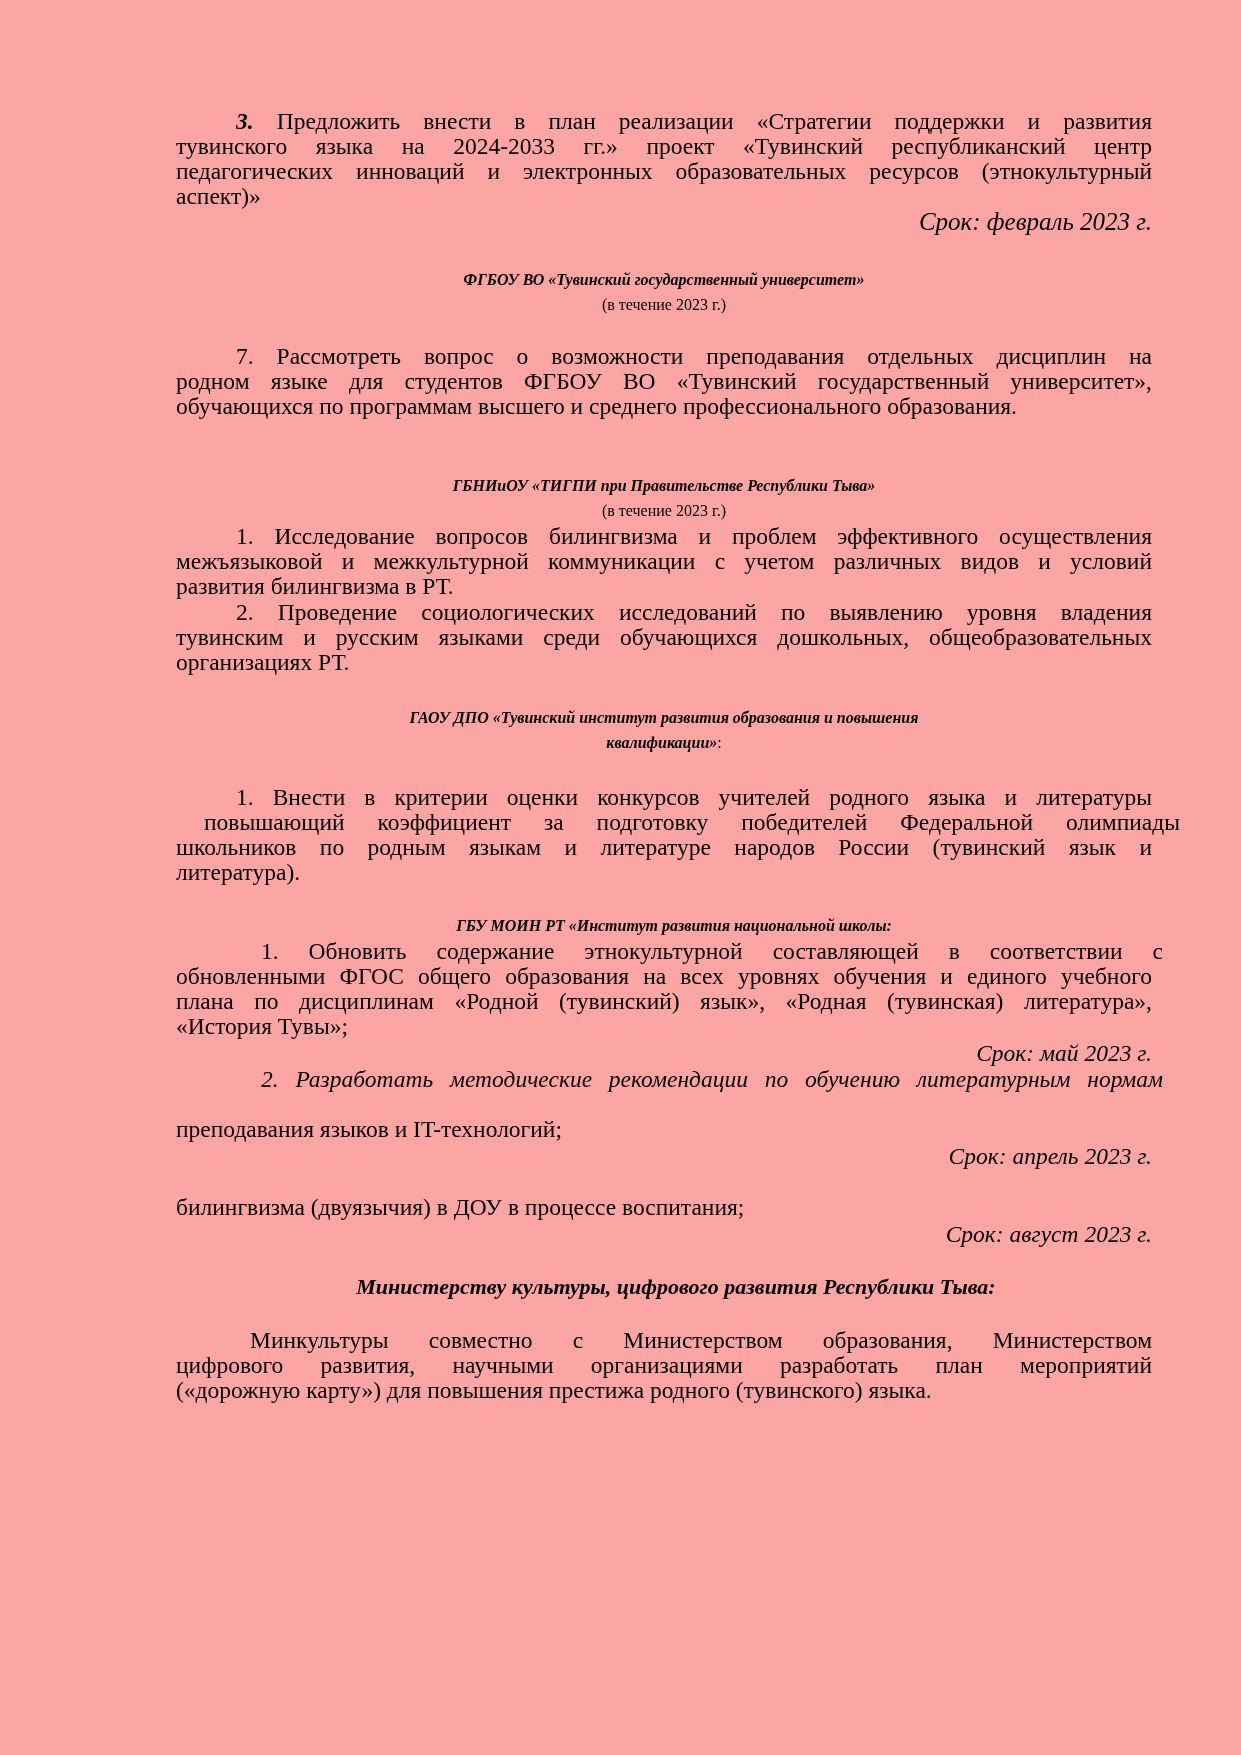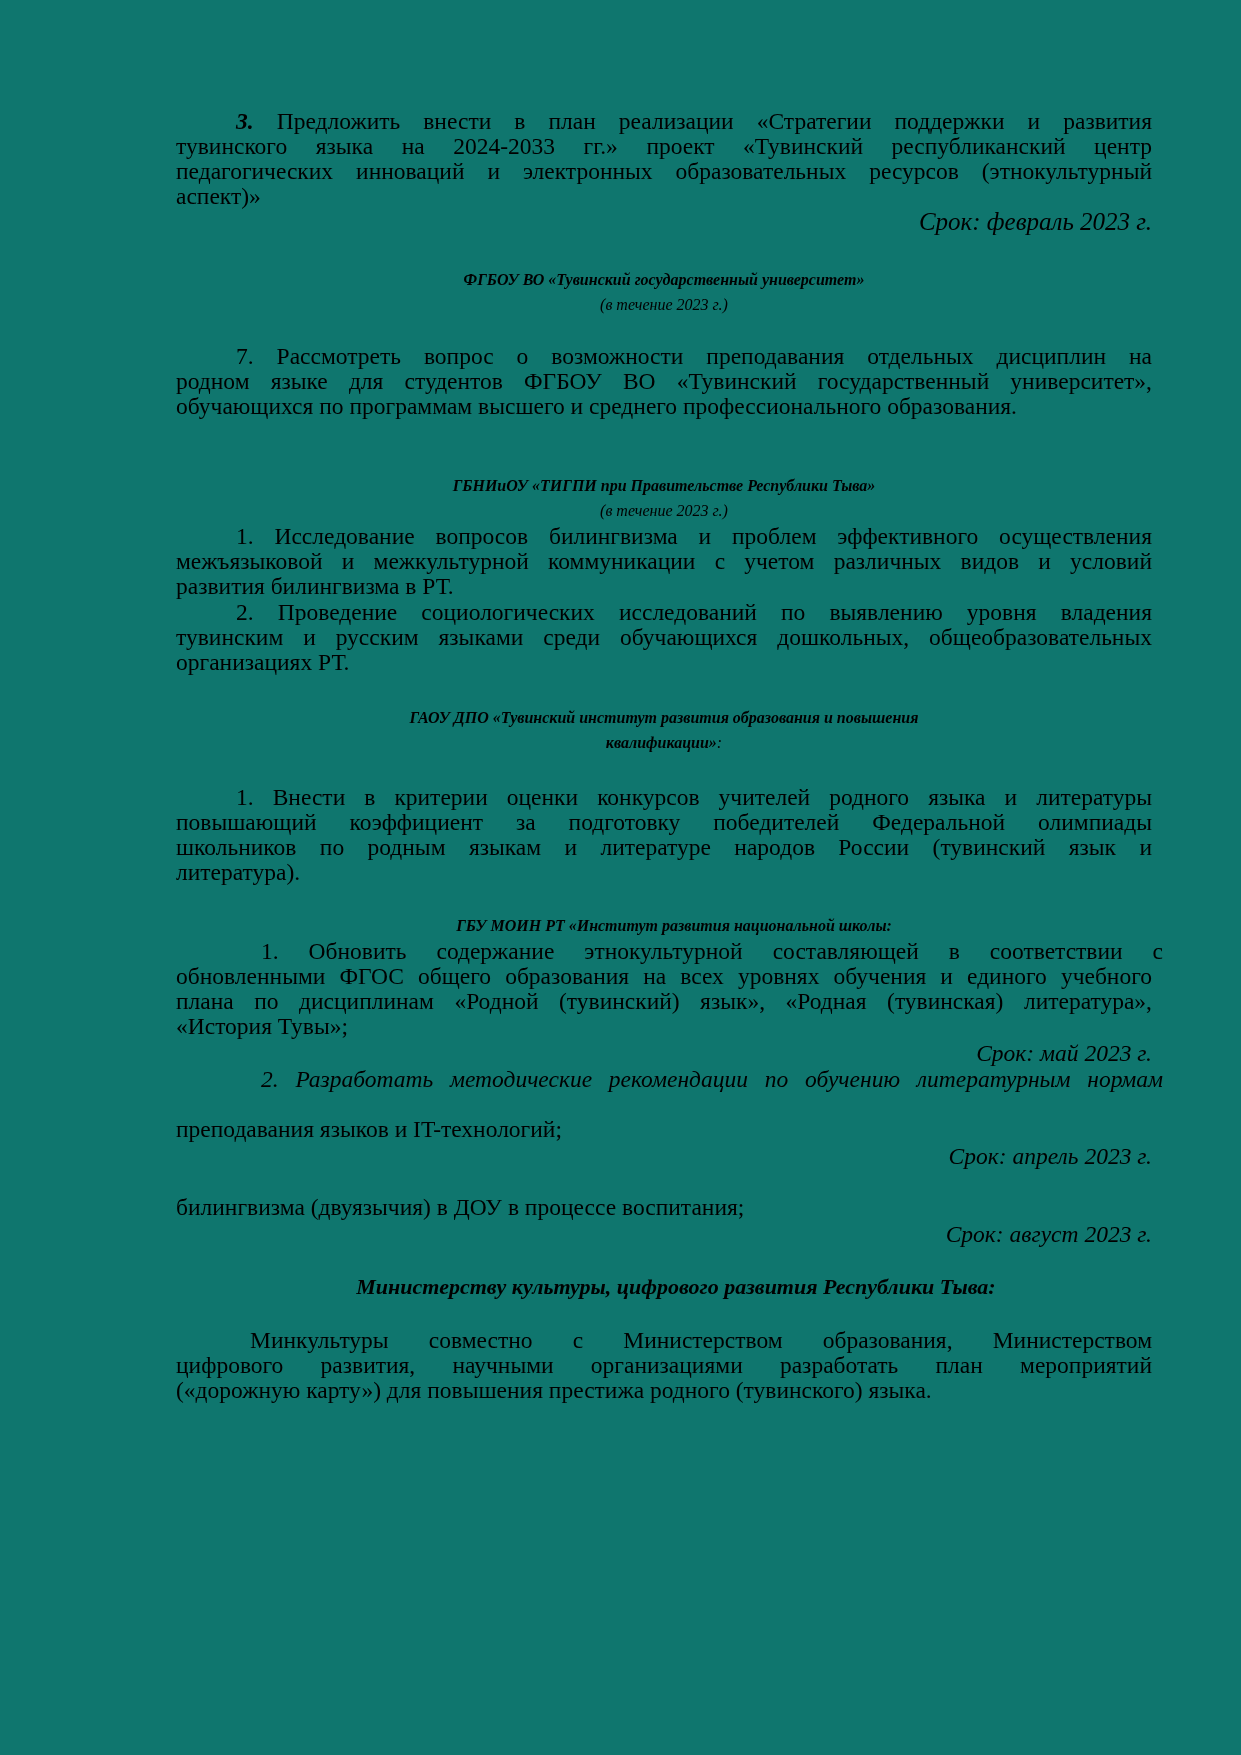--- a/index.html
+++ b/index.html
@@ -1,29 +1,29 @@
 <!DOCTYPE html>
 <html><head>
 <meta charset="utf-8">
 <style>
   html, body { margin: 0; padding: 0; background: #ffffff; }
   body { width: 1241px; height: 1755px; position: relative; overflow: hidden;
          font-family: "Liberation Serif", "DejaVu Serif", serif; color: #000; }
-  .page { position: absolute; left: 0; top: 0; width: 1241px; height: 1755px; background: #0f766e; }
+  .page { position: absolute; left: 0; top: 0; width: 1241px; height: 1755px; background: #fca5a5; }
   .ln { position: absolute; left: 176px; width: 976px; font-size: 23.5px; line-height: 28px;
         white-space: nowrap; text-align: justify; text-align-last: justify; }
   .ln.last { text-align-last: left; }
   .ln.indent { left: 236px; width: 916px; }
   .ln.indent2 { left: 250px; width: 902px; margin-left: 11px; }
   .ln.indent3 { left: 264px; width: 888px; }
   .ln.indent4 { left: 236px; width: 916px; }
   .right { position: absolute; right: 89px; font-style: italic; font-size: 23.5px; line-height: 28px; text-align: right; white-space: nowrap; }
   .center { position: absolute; left: 176px; width: 976px; text-align: center; font-size: 16px; line-height: 28px; white-space: nowrap; }
   .bi { font-weight: bold; font-style: italic; }
-  .it { font-style: italic; }
+  .it { }
   .h-big { font-size: 22px; }
 </style>
 </head>
 <body>
 
 <div class="page">
 
   <div class="ln indent" style="top:107px;"><span class="bi">3.</span> <span>Предложить внести в план реализации «Стратегии поддержки и развития</span></div>
   <div class="ln" style="top:132px;">тувинского языка на 2024-2033 гг.» проект «Тувинский республиканский центр</div>
   <div class="ln" style="top:157px;">педагогических инноваций и  электронных образовательных ресурсов (этнокультурный</div>
@@ -45,21 +45,21 @@
   <div class="ln last" style="top:572px;">развития билингвизма в РТ.</div>
 
   <div class="ln indent" style="top:598px;">2. Проведение социологических исследований по выявлению уровня владения</div>
   <div class="ln" style="top:623px;">тувинским и русским языками среди обучающихся дошкольных, общеобразовательных</div>
   <div class="ln last" style="top:648px;">организациях РТ.</div>
 
   <div class="center bi" style="top:704px;">ГАОУ ДПО «Тувинский институт развития образования и повышения</div>
   <div class="center" style="top:729px;"><span class="bi">квалификации»</span><span class="it">:</span></div>
 
   <div class="ln indent" style="top:783px;">1. Внести в критерии оценки конкурсов учителей родного языка и литературы</div>
-  <div class="ln" style="top:808px;">повышающий коэффициент за подготовку победителей Федеральной олимпиады</div>
+  <div class="ln" style="top:808px;margin-left:28px;">повышающий коэффициент за подготовку победителей Федеральной олимпиады</div>
   <div class="ln" style="top:833px;">школьников по родным языкам и литературе народов России (тувинский язык и</div>
   <div class="ln last" style="top:858px;">литература).</div>
 
   <div class="center bi" style="top:912px; left:236px; width:876px;">ГБУ МОИН РТ «Институт развития национальной школы:</div>
 
   <div class="ln indent2" style="top:937px;">1. Обновить содержание этнокультурной составляющей в соответствии с</div>
   <div class="ln" style="top:962px;">обновленными ФГОС общего образования на всех уровнях обучения и единого учебного</div>
   <div class="ln" style="top:987px;">плана по дисциплинам «Родной (тувинский) язык», «Родная (тувинская) литература»,</div>
   <div class="ln last" style="top:1012px;">«История Тувы»;</div>
   <div class="right" style="top:1039px;">Срок: май 2023 г.</div>

